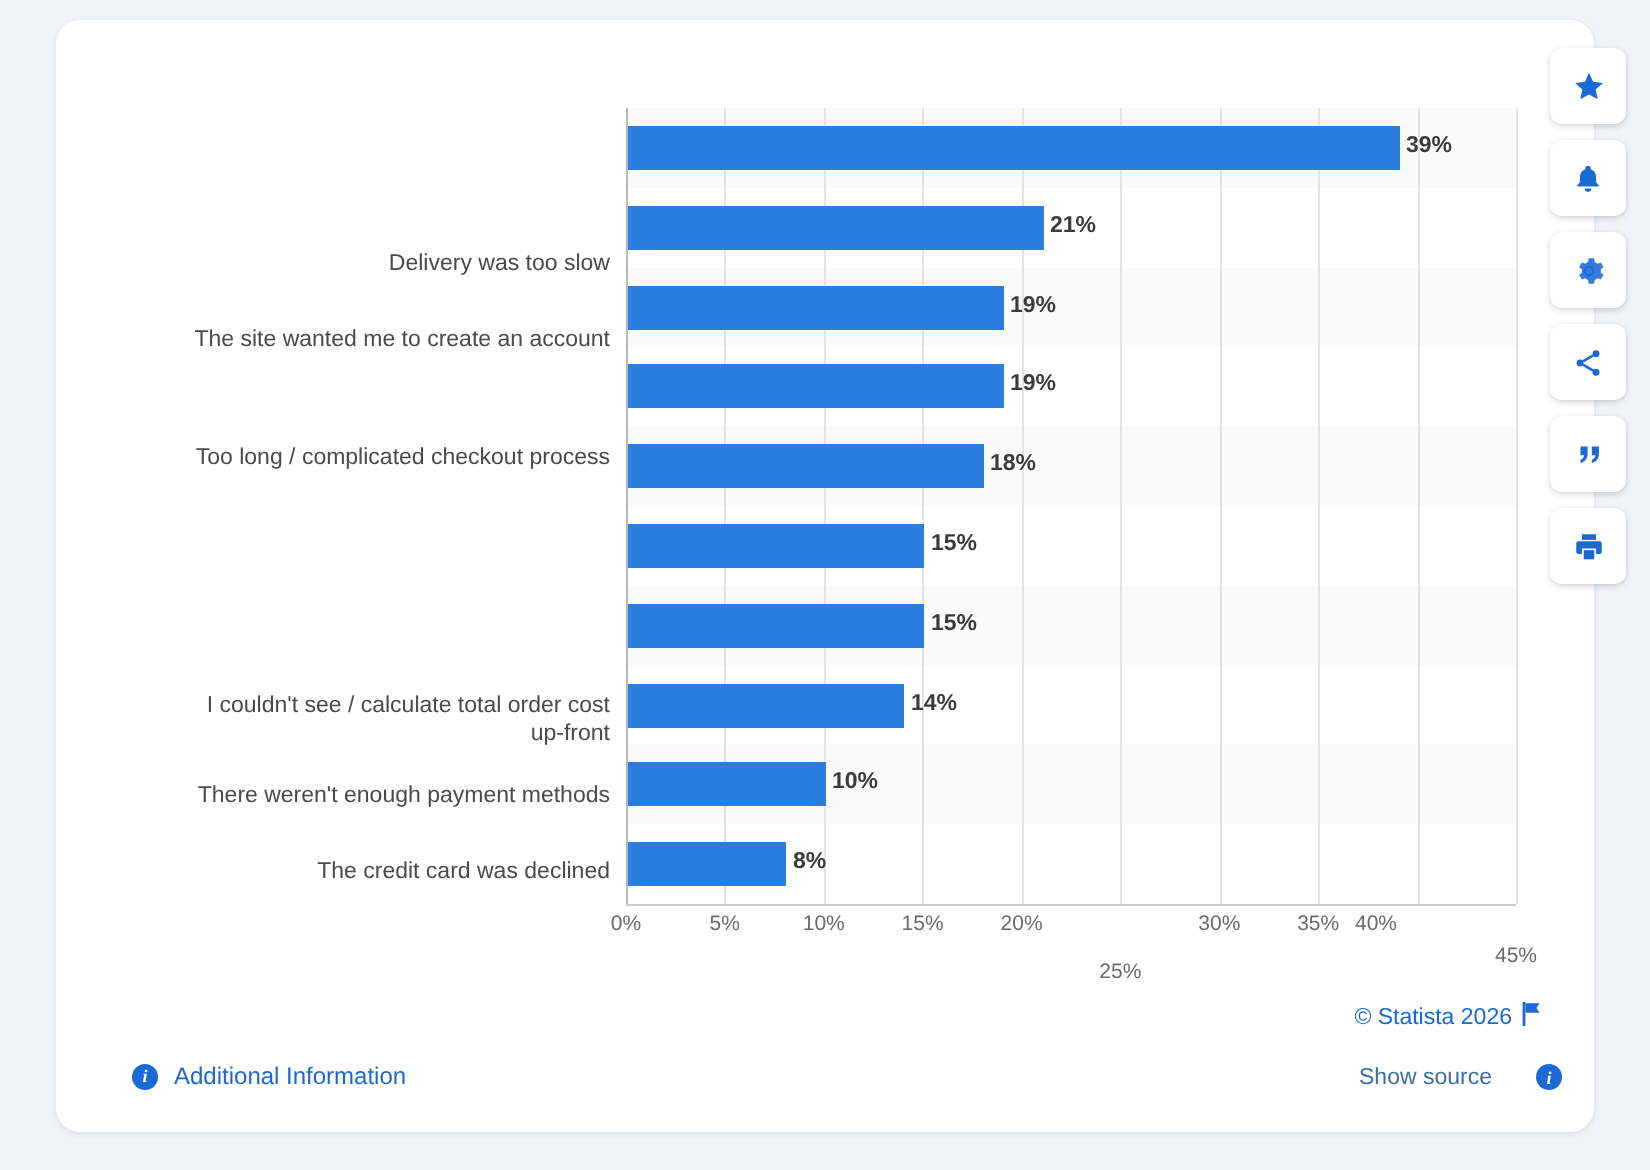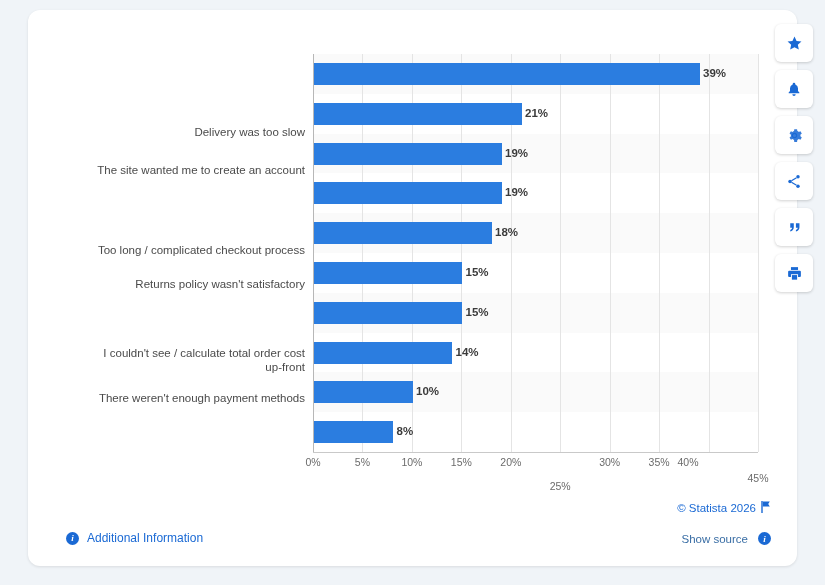--- a/index.html
+++ b/index.html
@@ -137,27 +137,27 @@
     right: 26px;
     top: 491px;
     font-size: 11.5px;
     color: #1a69d4;
     display: flex;
     align-items: center;
     gap: 5px;
   }
   .show-source {
     position: absolute;
-    right: 26px;
+    right: 16px;
     top: 522px;
     font-size: 11.5px;
     color: #3a6ea5;
     display: flex;
     align-items: center;
-    gap: 10px;
+    gap: 22px;
     cursor: pointer;
   }
   .additional {
     position: absolute;
     left: 38px;
     top: 521px;
     font-size: 12px;
     color: #1a69d4;
     display: flex;
     align-items: center;
@@ -183,25 +183,25 @@
 </head>
 <body>
 
 <div class="card">
 
   <div class="chart-wrap">
 
     <div class="cat-col">
       <div class="catlabel" style="top:71px;">Delivery was too slow</div>
       <div class="catlabel" style="top:109px;">The site wanted me to create an account</div>
-      <div class="catlabel" style="top:189px;">Too long / complicated checkout process</div>
-      <div class="catlabel" style="top:223px;">Returns policy wasn't satisfactory</div>
+      <div class="catlabel" style="top:168px;">Too long / complicated checkout process</div>
       <div class="catlabel" style="top:337px;">There weren't enough payment methods</div>
       <div class="catlabel" style="top:292px;">I couldn't see / calculate total order cost
 up-front</div>
+      <div class="catlabel" style="top:375px;">The credit card was declined</div>
     </div>
 
     <div class="plot">
 
       <div class="rowband" style="top:0px;height:39.8px;"></div>
       <div class="rowband" style="top:79.6px;height:39.8px;"></div>
       <div class="rowband" style="top:159.2px;height:39.8px;"></div>
       <div class="rowband" style="top:238.8px;height:39.8px;"></div>
       <div class="rowband" style="top:318.4px;height:39.8px;"></div>
 

